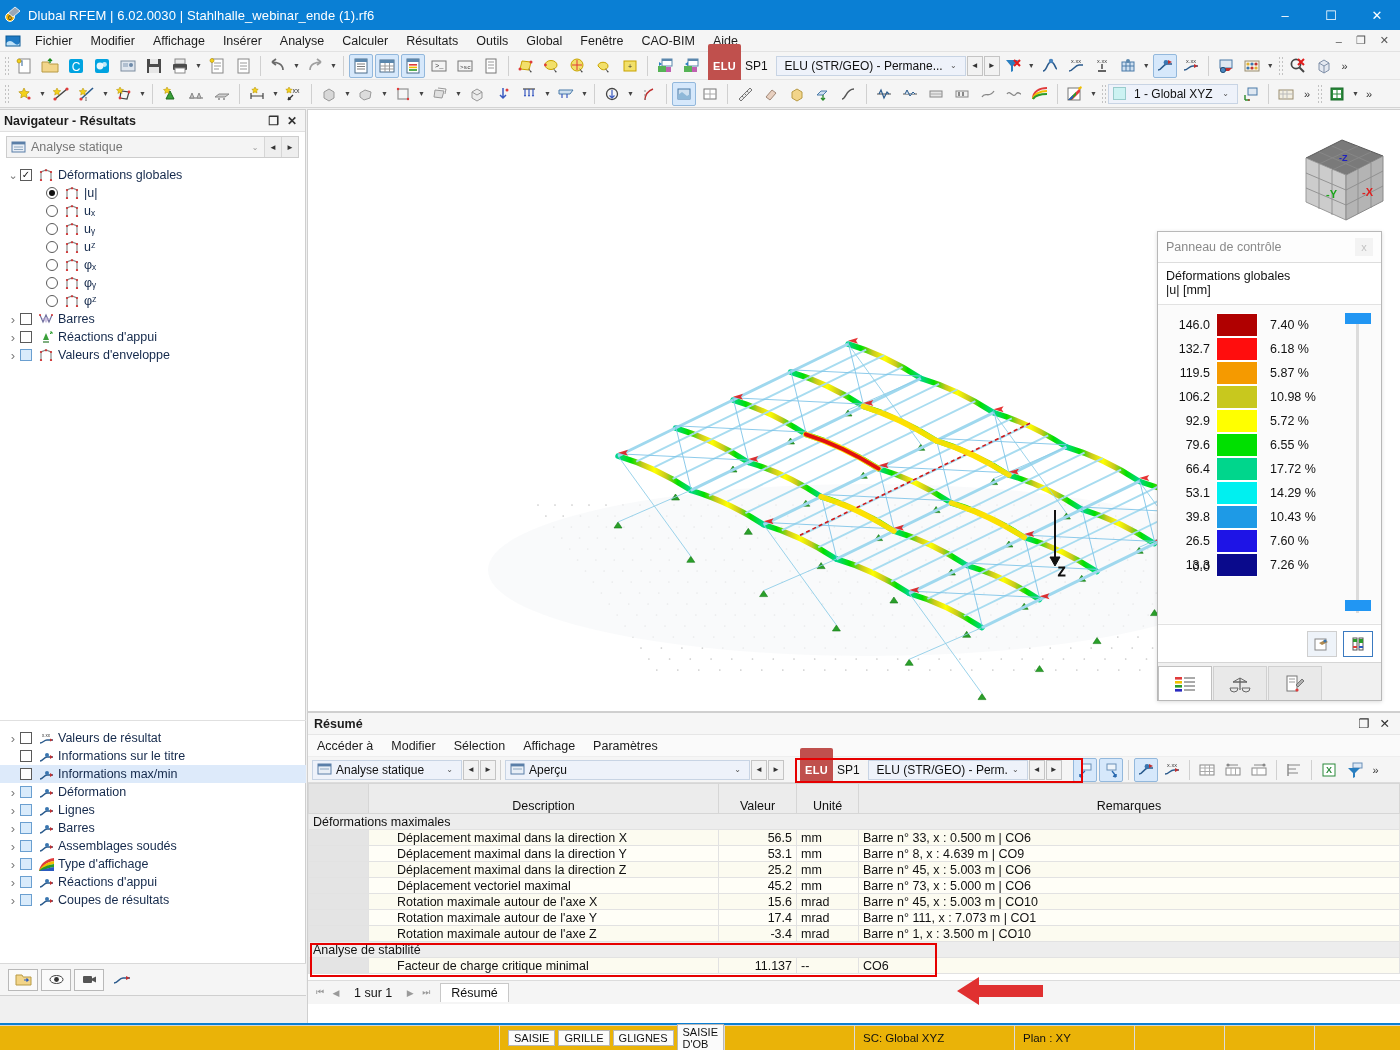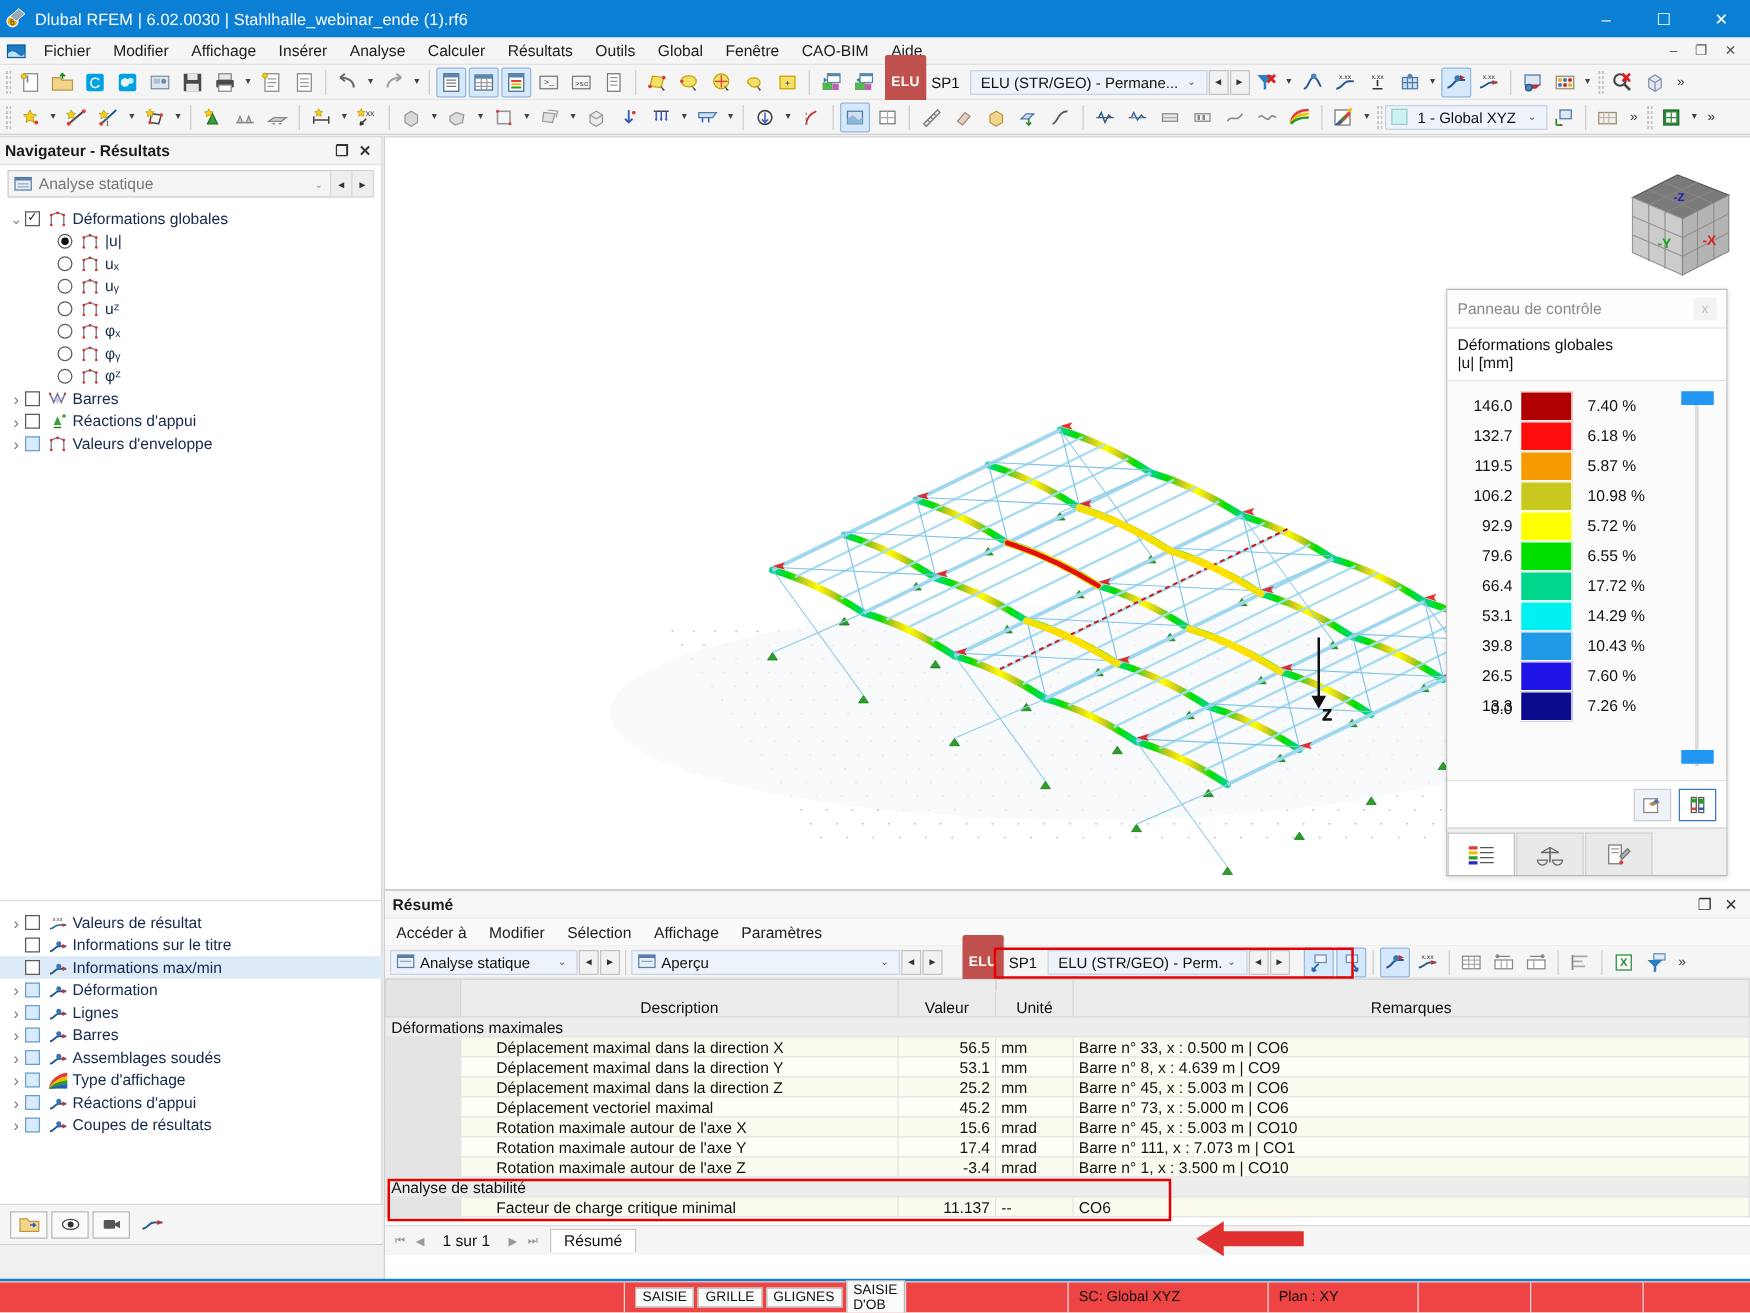--- a/index.html
+++ b/index.html
@@ -189,21 +189,21 @@
   .pg.dim { color:#9a9a9a; }
   .pg-text { padding:0 10px; }
   .pg-tab { border:1px solid #c8c8c8; border-bottom:none; background:#fff; padding:2px 10px; margin-left:6px; }
 
   
   .bigarrow { position:absolute; left:955px; top:973px; width:90px; height:36px; }
 
   
   .statusbar {
     position:absolute; left:0; bottom:0; width:1400px; height:25px;
-    background:#ef4444; border-top:1px solid #d5d5d5; display:flex; align-items:center;
+    background:#eab308; border-top:1px solid #d5d5d5; display:flex; align-items:center;
     font-size:11.5px; color:#111;
   }
   .sb-cell { border-right:1px solid #dcdcdc; height:25px; display:flex; align-items:center; padding:0 8px; }
   .sb-tog { border:1px solid #b9b9b9; background:#fbfbfb; padding:1px 5px; margin-right:3px; font-size:11px; }
 
   .focusline { position:absolute; left:0; bottom:25px; width:1400px; height:2px; background:#0a7fd4; }
 
   svg { display:block; }
 </style>
 </head>
@@ -2153,21 +2153,21 @@
               <rect x="1" y="1" width="13" height="2.4" fill="#5b7fa8"></rect>
               <line x1="3" y1="6" x2="12" y2="6" stroke="#8fa8c0"></line>
             </svg>
         </span>
         <div class="cv">Analyse statique</div>
         <div class="chev" style="margin-left:auto">⌄</div>
       </div>
       <div class="navbtn">◄</div>
       <div class="navbtn">►</div>
       <div class="tsep"></div>
-      <div class="combo" style="width:215px">
+      <div class="combo" style="width:245px">
         <span style="display:inline-flex">
           <svg width="15" height="13" viewBox="0 0 15 13">
               <rect x="1" y="1" width="13" height="10" fill="#e8eef6" stroke="#5b7fa8"></rect>
               <rect x="1" y="1" width="13" height="2.4" fill="#5b7fa8"></rect>
               <line x1="3" y1="6" x2="12" y2="6" stroke="#8fa8c0"></line>
             </svg>
         </span>
         <div class="cv">Aperçu</div>
         <div class="chev" style="margin-left:auto">⌄</div>
       </div>

